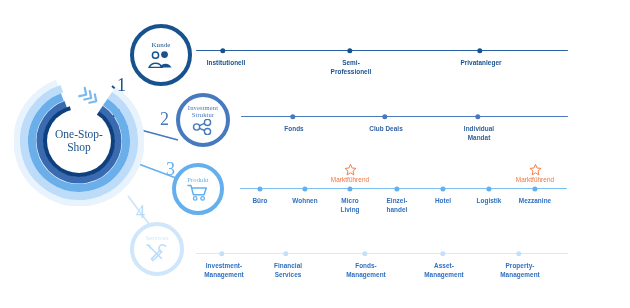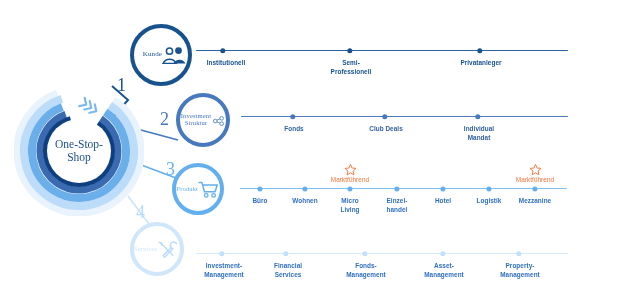--- a/index.html
+++ b/index.html
@@ -6,36 +6,36 @@
   body{
     width:630px;height:308px;
     background:#ffffff;
     font-family:"Liberation Sans", sans-serif;
     overflow:hidden;
     position:relative;
   }
   #stage{position:absolute;inset:0;width:630px;height:308px;}
 
   
-  .hub-wrap{position:absolute;left:14px;top:86px;width:130px;height:130px;}
+  .hub-wrap{position:absolute;left:14px;top:76px;width:130px;height:130px;}
   .hub-core{
     position:absolute;left:33px;top:33px;width:64px;height:64px;
     border-radius:50%;background:#ffffff;
     display:flex;align-items:center;justify-content:center;
     text-align:center;line-height:1.12;
     font-family:"Liberation Serif", serif;
     font-size:11.5px;color:#1b4f8a;font-weight:400;
     z-index:6;
   }
 
   
   .node{
     position:absolute;border-radius:50%;box-sizing:border-box;
-    background:#ffffff;display:flex;flex-direction:row;
-    align-items:center;justify-content:flex-end;
+    background:#ffffff;display:flex;flex-direction:column;
+    align-items:center;justify-content:center;
     z-index:7;
   }
   .node .nlabel{
     font-family:"Liberation Serif", serif;
     font-size:7px;line-height:1.05;text-align:center;
     letter-spacing:.1px;
   }
   .node .nicon{margin-top:1px;display:block;}
 
   .n1{left:130px;top:24px;width:62px;height:62px;border:4.5px solid #17528f;}

